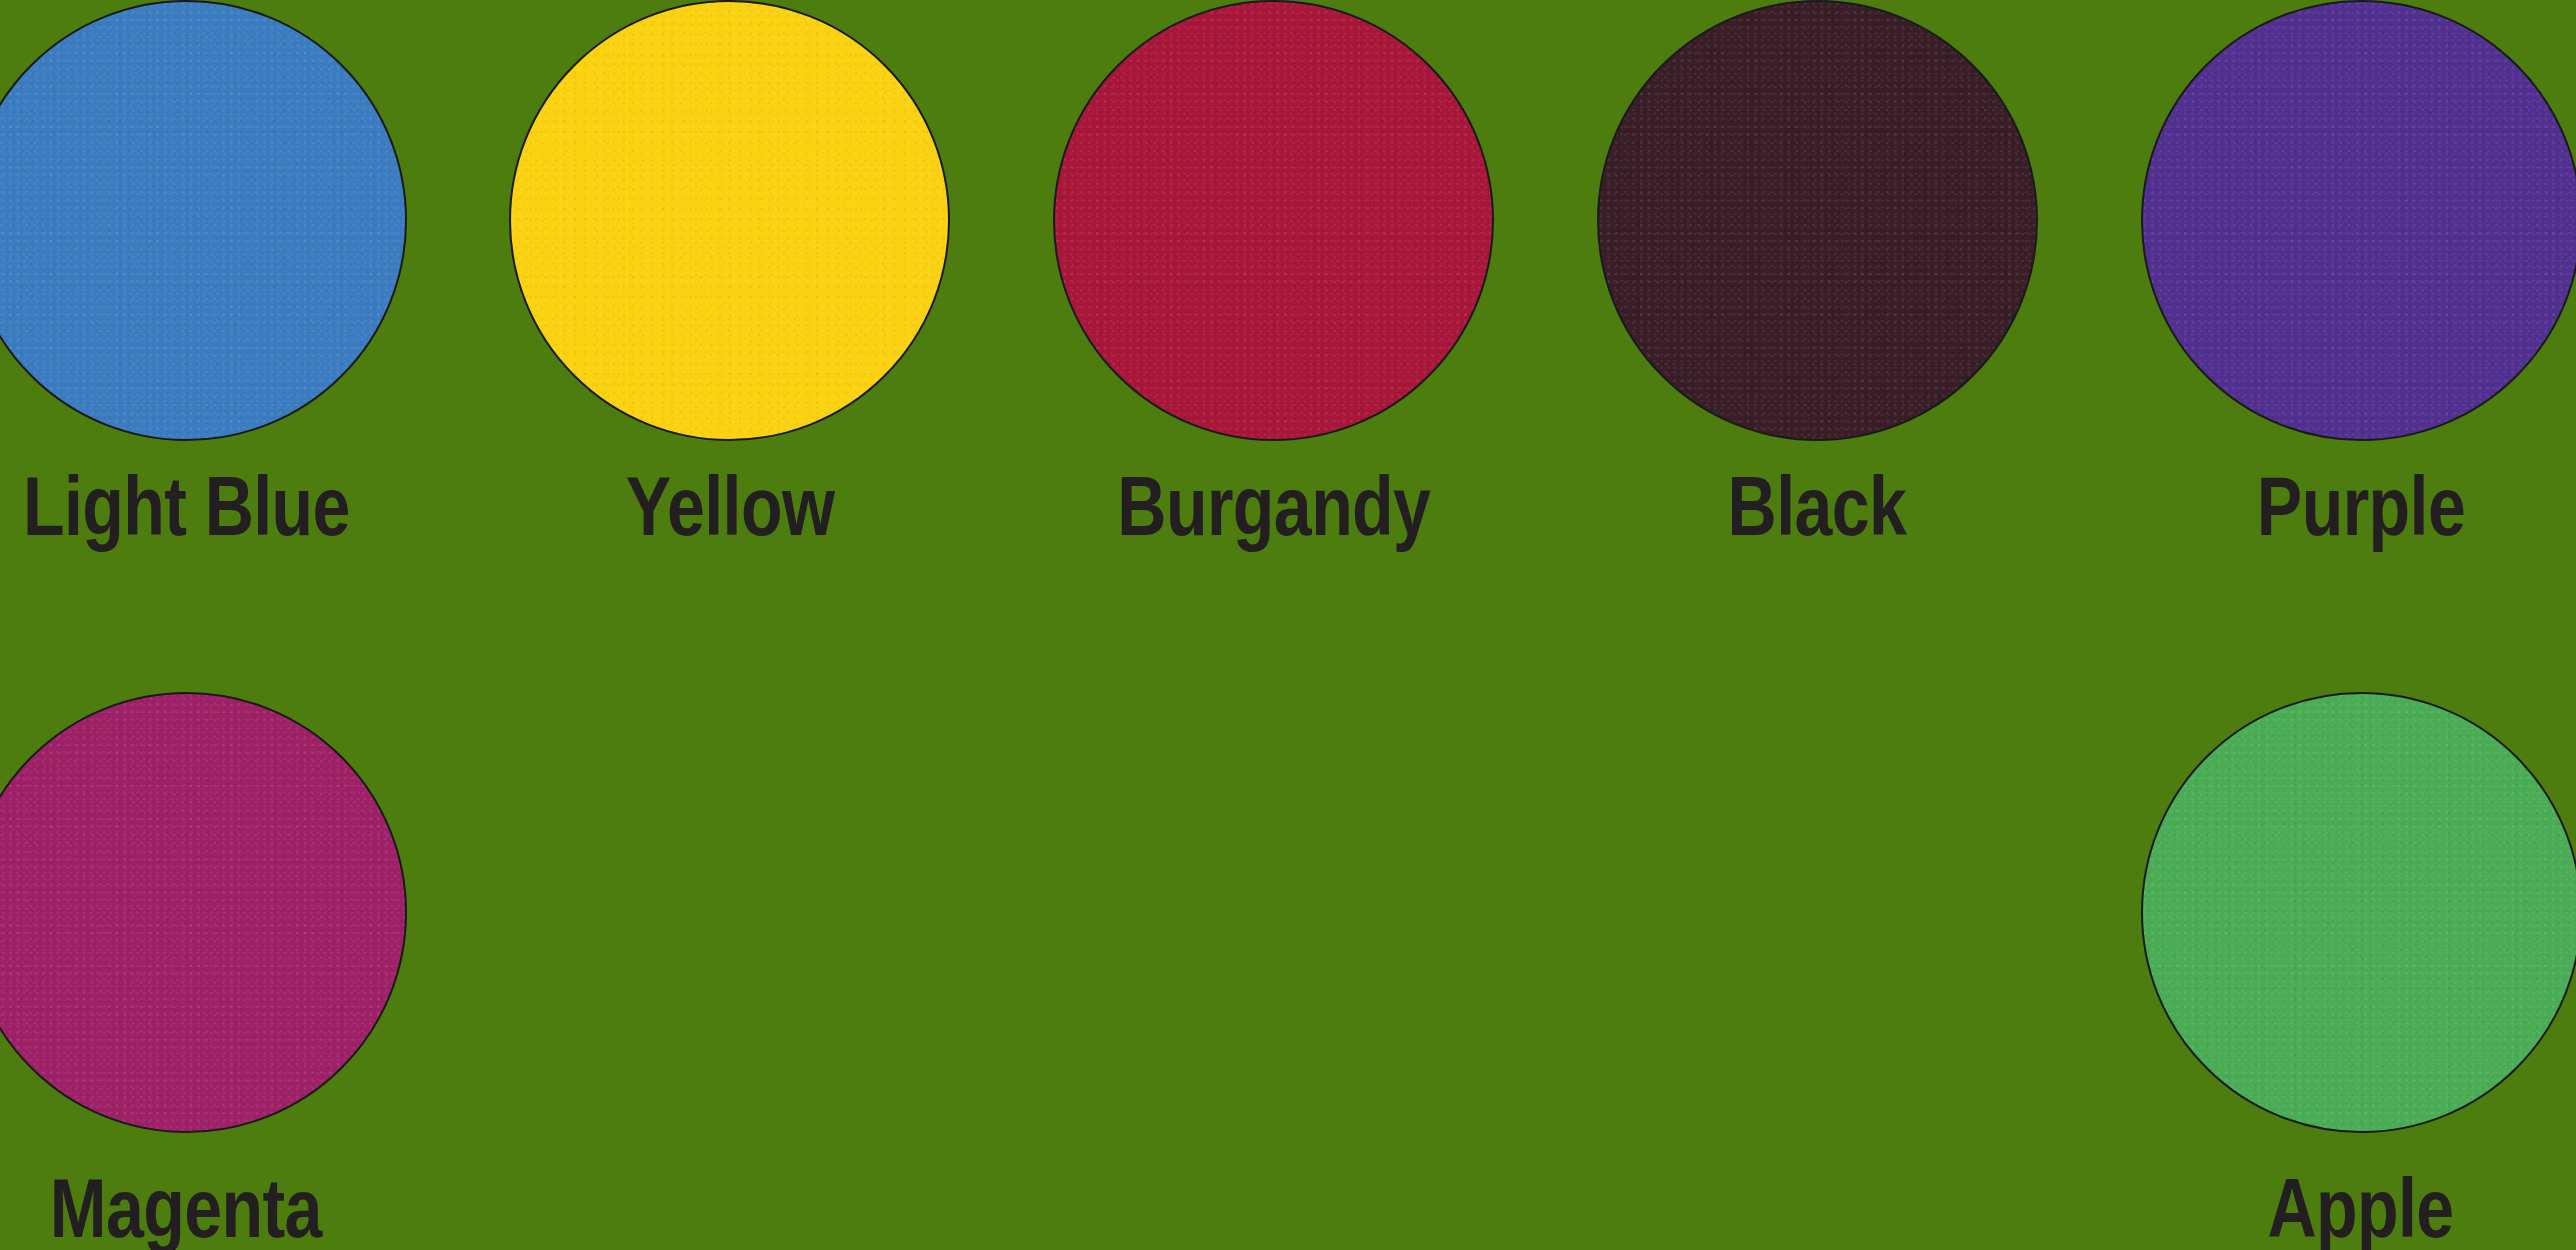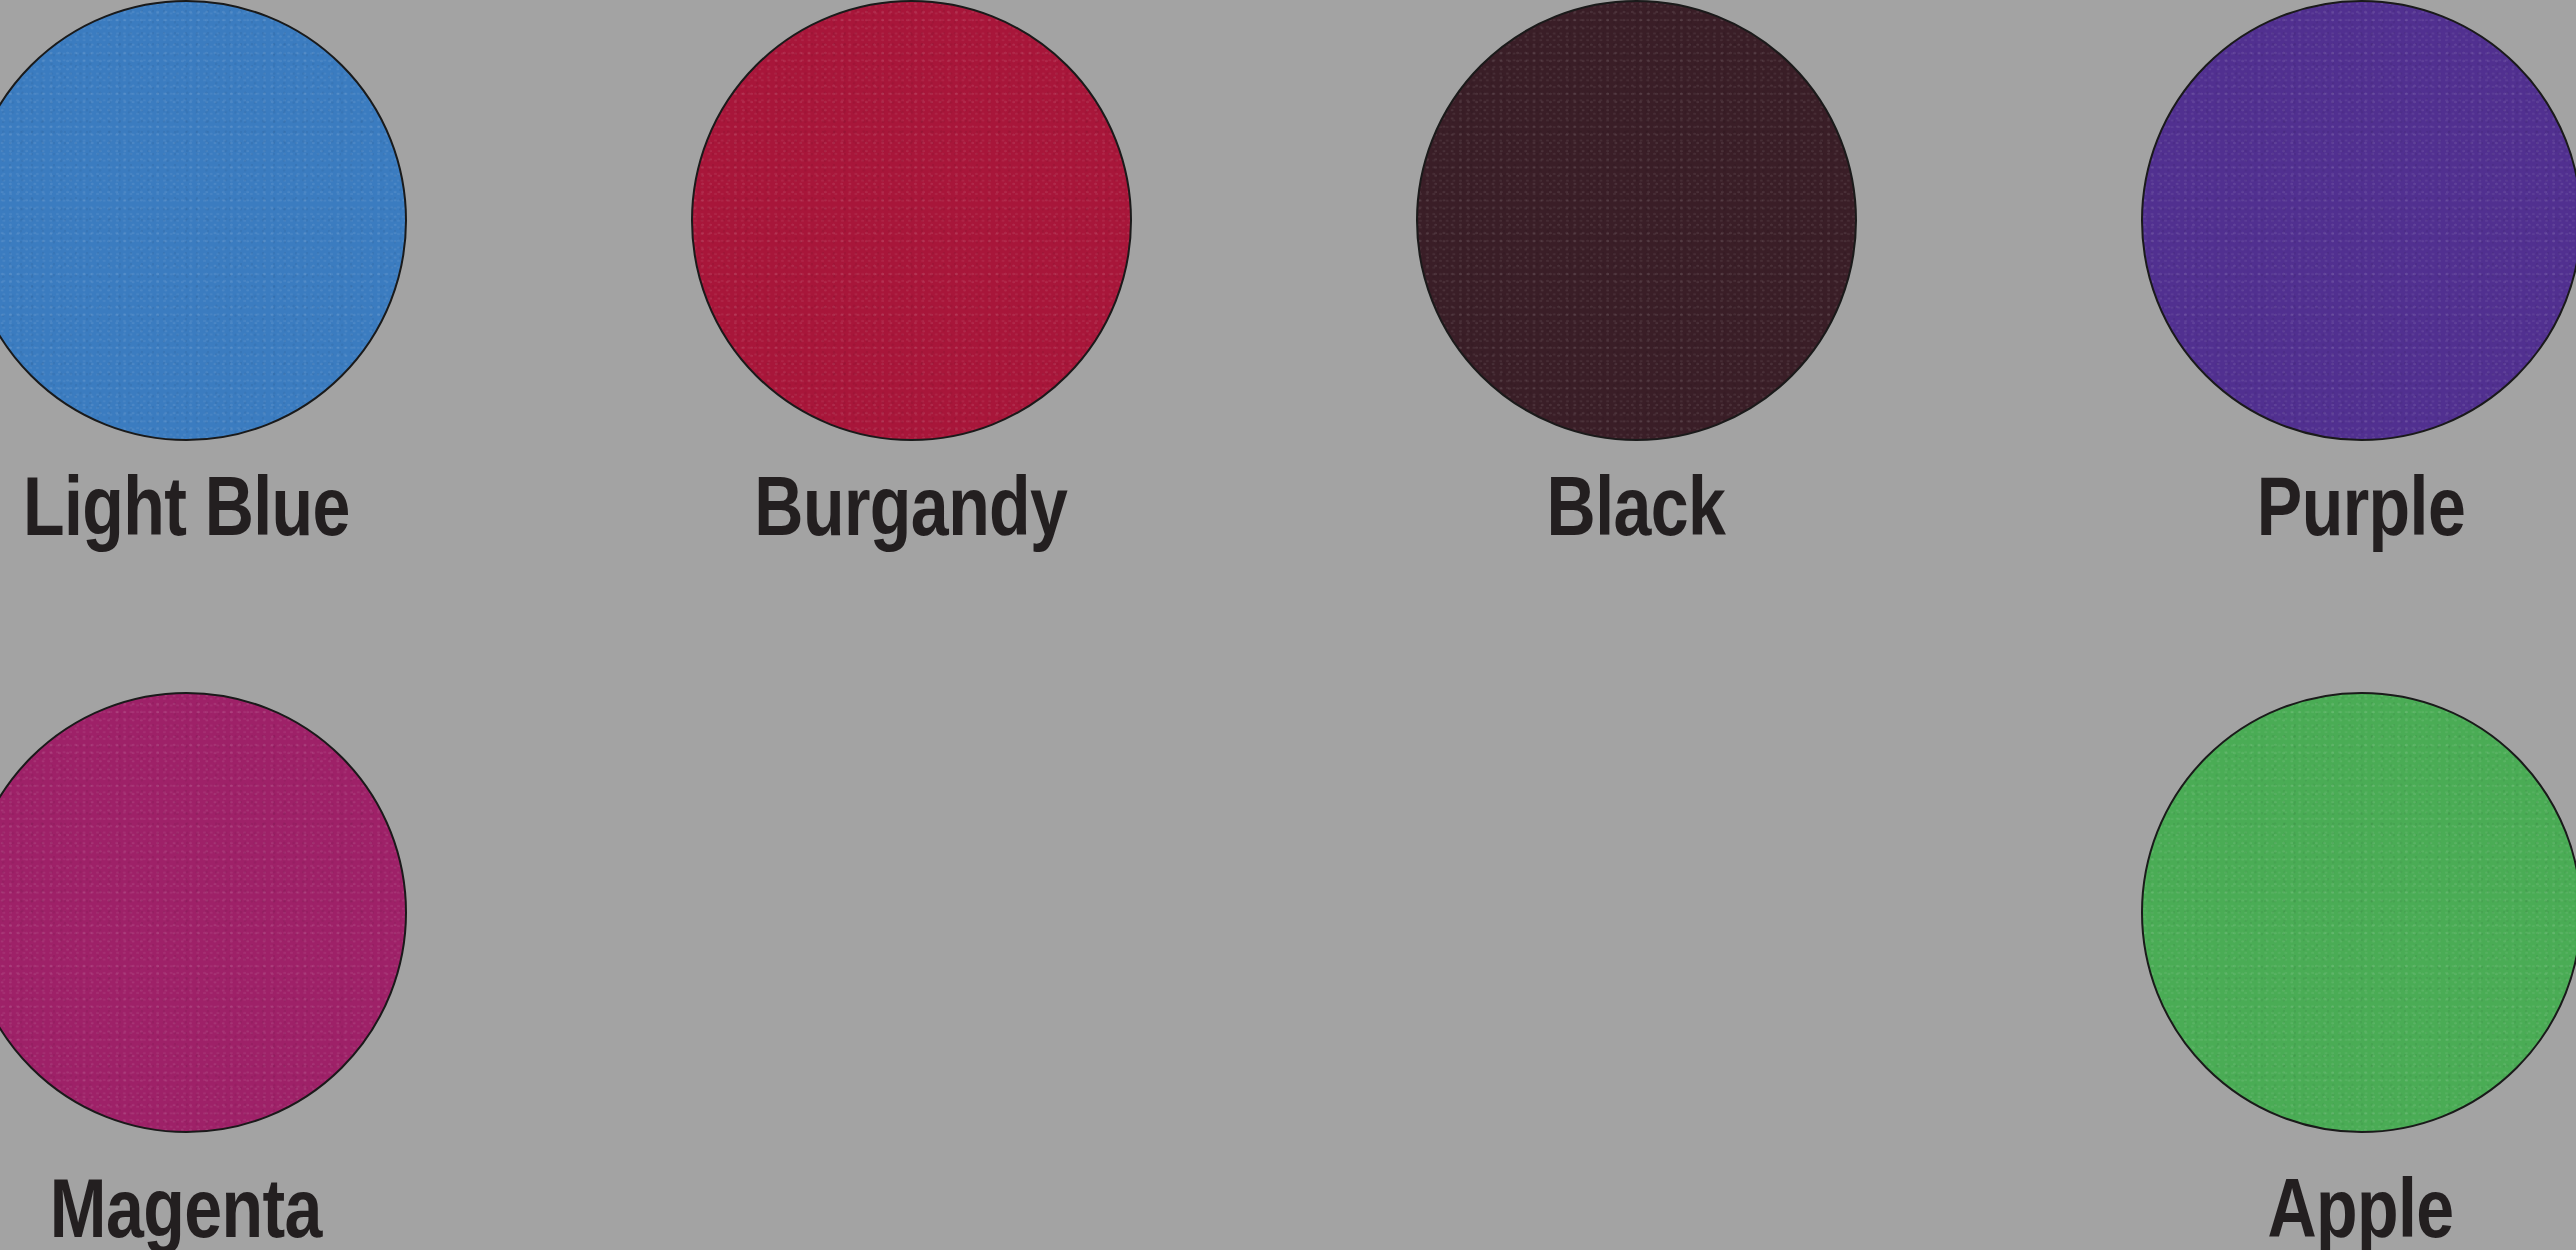--- a/index.html
+++ b/index.html
@@ -88,26 +88,30 @@
     transform-origin: center top;
     text-align: center;
   }
 
   
   .swatch-row.row-2 .swatch-label { margin-top: 34px; }
 </style>
 </head>
 <body style="background: rgb(255, 255, 255);">
 
-<div id="swatch-chart" style="background: #a3a3a3;">
+<div id="swatch-chart" style="background: #4d7c0f;">
 
   <div class="swatch-row row-1">
     <div class="swatch-cell cell-0">
       <div class="swatch-circle" style="background-color: rgb(59, 124, 192); border-color: rgb(26, 26, 26);"></div>
       <div class="swatch-label" style="color: rgb(35, 31, 32);">Light Blue</div>
+    </div>
+    <div class="swatch-cell cell-1">
+      <div class="swatch-circle" style="background-color: rgb(250, 210, 15); border-color: rgb(26, 26, 26);"></div>
+      <div class="swatch-label" style="color: rgb(35, 31, 32);">Yellow</div>
     </div>
     <div class="swatch-cell cell-2">
       <div class="swatch-circle" style="background-color: rgb(168, 22, 58); border-color: rgb(26, 26, 26);"></div>
       <div class="swatch-label" style="color: rgb(35, 31, 32);">Burgandy</div>
     </div>
     <div class="swatch-cell cell-3">
       <div class="swatch-circle" style="background-color: rgb(58, 30, 39); border-color: rgb(26, 26, 26);"></div>
       <div class="swatch-label" style="color: rgb(35, 31, 32);">Black</div>
     </div>
     <div class="swatch-cell cell-4">

